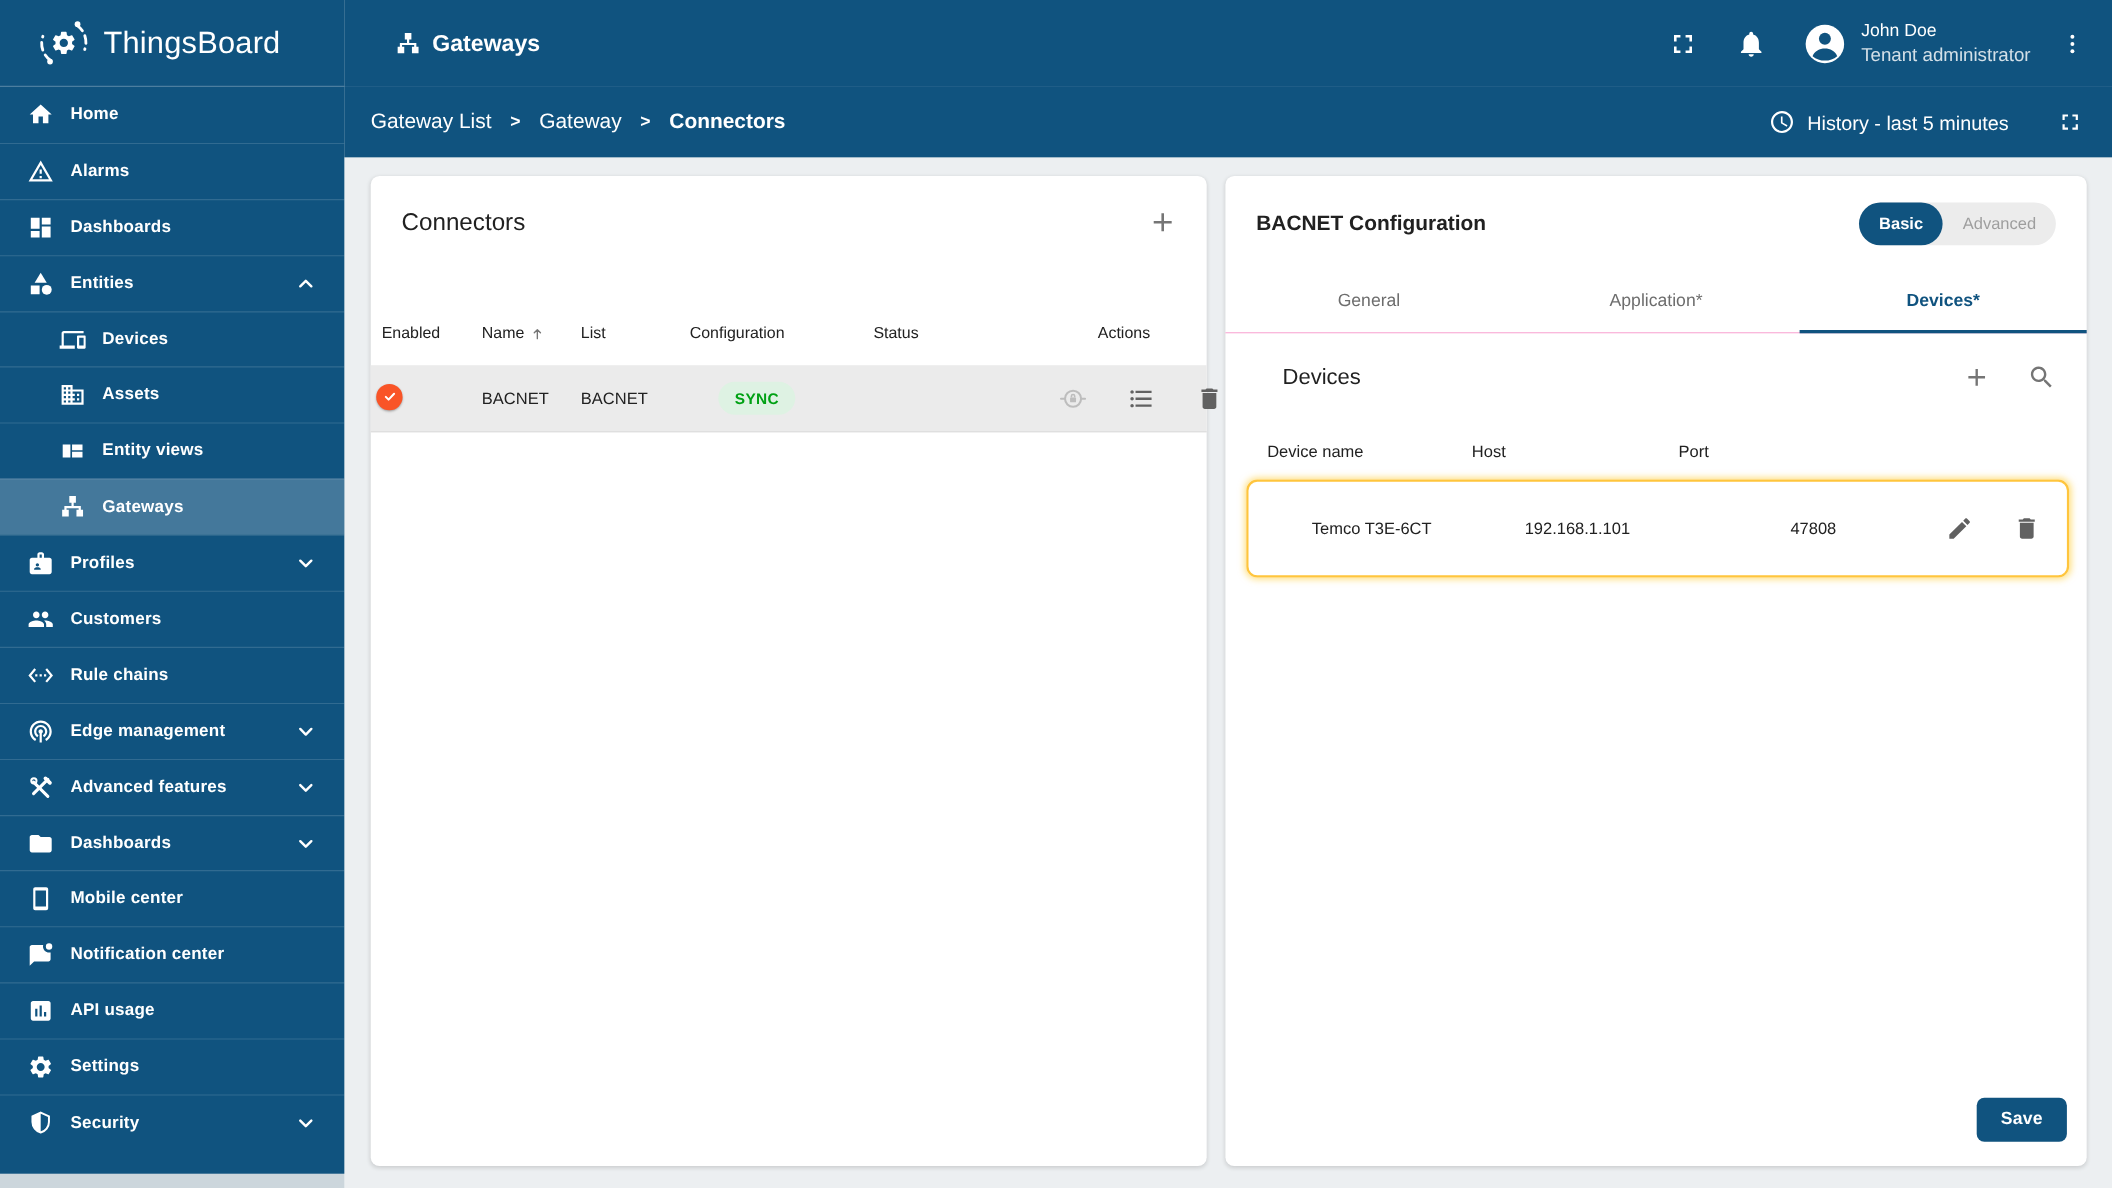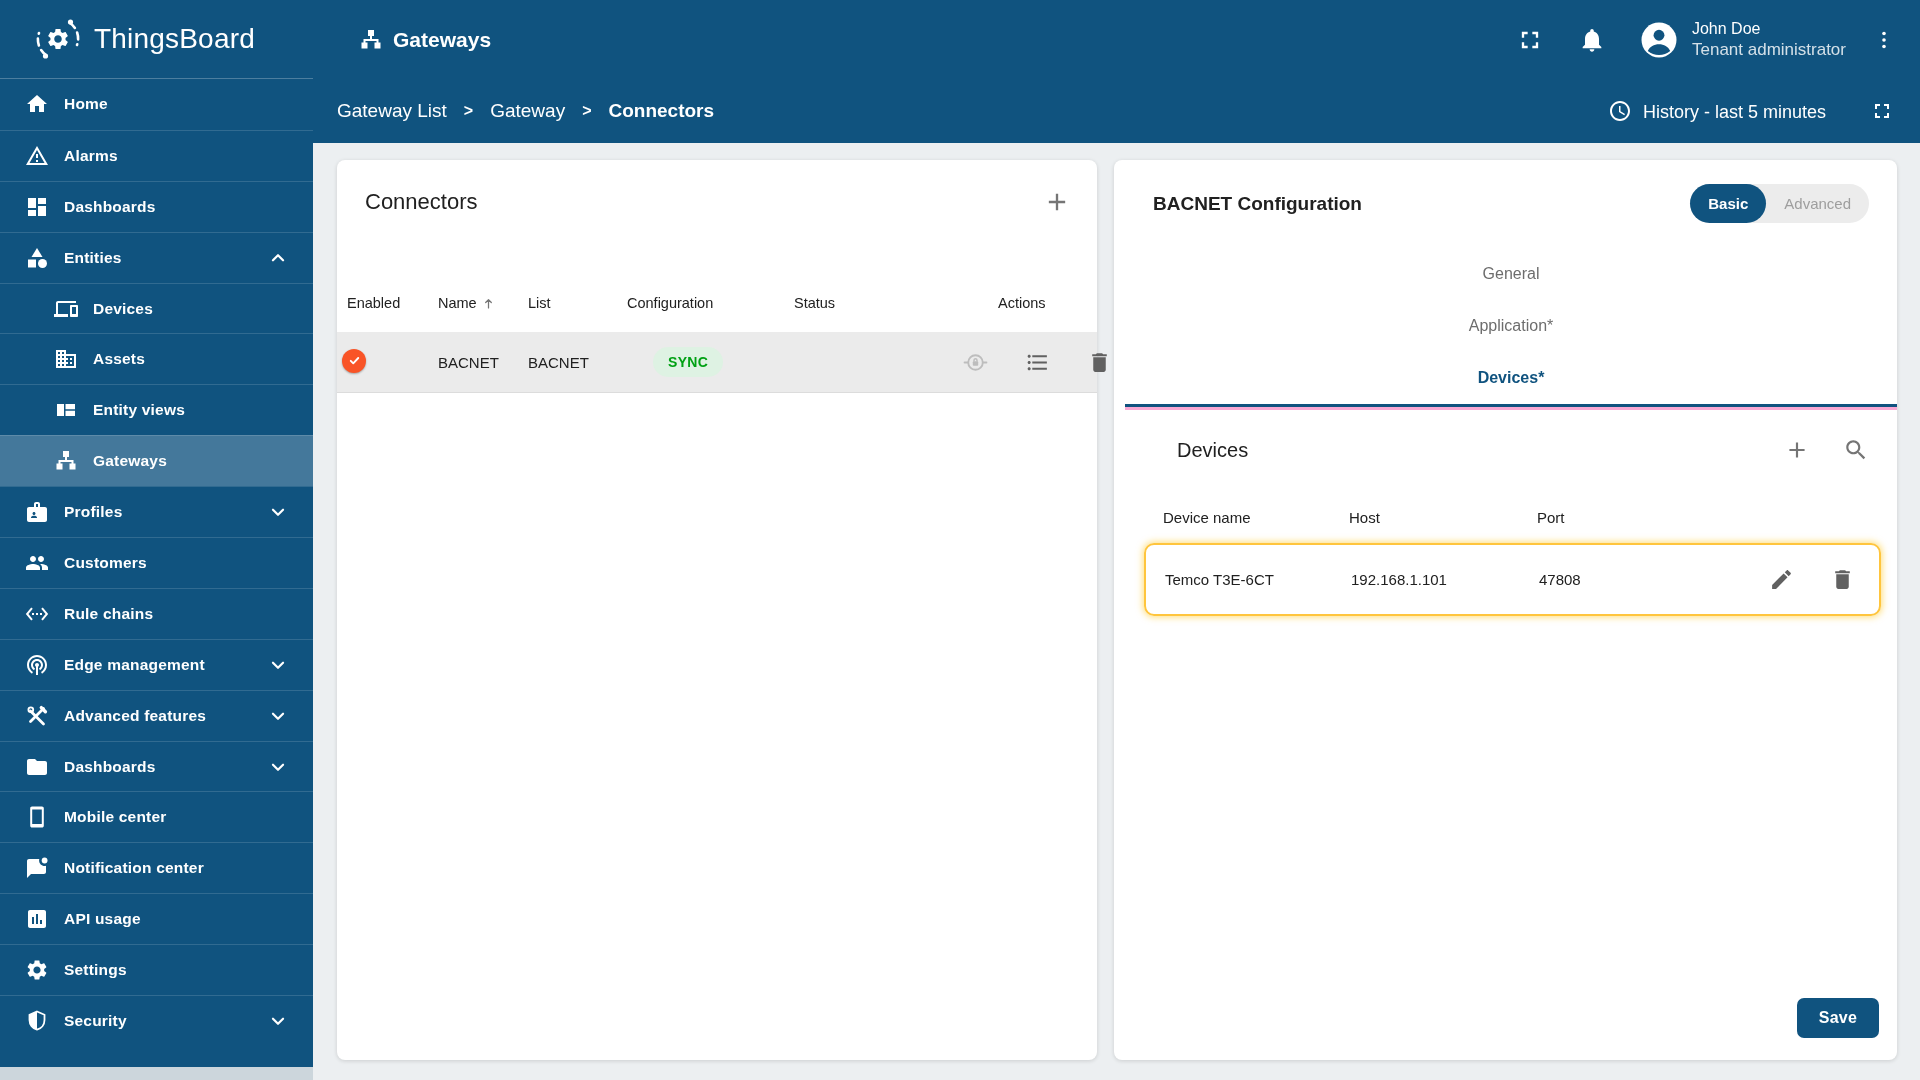--- a/index.html
+++ b/index.html
@@ -57,21 +57,21 @@
   .history-btn{display:flex;align-items:flex-end;cursor:pointer;}
   .history-icon{width:24px;height:24px;margin-right:11px;color:#fff;}
   .history-label{font-size:18px;}
   .subbar-fullscreen{width:24px;height:24px;margin-left:44px;color:#fff;cursor:pointer;}
   .subbar-fullscreen svg{width:100%;height:100%;}
 
   
   .content{position:absolute;left:313px;top:143px;right:0;height:937px;background:#eceff1;}
   .card{position:absolute;background:#fff;border-radius:8px;box-shadow:0 1px 4px rgba(0,0,0,.14);}
   .card-connectors{left:24px;top:17px;width:760px;height:900px;}
-  .card-config{left:801px;top:17px;width:783px;height:900px;padding-left:11px;}
+  .card-config{left:801px;top:17px;width:783px;height:900px;}
 
   
   .cc-head{display:flex;align-items:center;padding:28px 26px 0 28px;}
   .cc-title{font-size:22px;color:#212121;font-weight:500;}
   .icon-gray{color:#757575;cursor:pointer;}
   .cc-add{margin-left:auto;width:28px;height:28px;}
   .cc-add svg{width:100%;height:100%;}
   .cc-table-head{display:grid;grid-template-columns:91px 90px 99px 167px 169px 1fr;align-items:center;padding:0 10px;height:58px;margin-top:58px;}
   .cc-th{font-size:14.5px;color:#212121;font-weight:500;display:flex;align-items:center;}
   .sort-arrow{width:15px;height:15px;margin-left:4px;color:#757575;}
@@ -88,31 +88,31 @@
   .act-icon svg{width:100%;height:100%;}
   .act-disabled{color:#bdbdbd;cursor:default;}
   .act-dark{color:#616161;}
 
   
   .cfg-head{display:flex;align-items:center;padding:24px 28px 0 28px;}
   .cfg-title{font-size:19px;font-weight:700;color:#212121;}
   .mode-toggle{margin-left:auto;display:flex;align-items:center;background:#ececec;border-radius:20px;height:39px;padding:0;cursor:pointer;}
   .mode-opt{font-size:15px;padding:0 18px;height:39px;display:flex;align-items:center;border-radius:20px;color:#9e9e9e;font-weight:500;}
   .mode-opt.selected{background:var(--primary);color:#fff;font-weight:700;}
-  .cfg-tabs{display:flex;margin-top:26px;border-bottom:4px solid #f9a8d4;flex-direction:column;}
+  .cfg-tabs{display:flex;margin-top:26px;border-bottom:1px solid #f9a8d4;}
   .cfg-tab{flex:1;text-align:center;font-size:16px;color:#6d6d6d;font-weight:500;padding:16px 0 17px;cursor:pointer;border-bottom:2px solid transparent;margin-bottom:-1px;}
   .cfg-tab.active{color:var(--primary);font-weight:700;border-bottom:3px solid var(--primary);}
   .dev-head{display:flex;align-items:center;padding:27px 28px 0 52px;}
   .dev-title{font-size:20px;color:#212121;font-weight:500;}
   .dev-tools{margin-left:auto;display:flex;align-items:center;gap:33px;}
   .dev-tool{width:26px;height:26px;}
   .dev-tool svg{width:100%;height:100%;}
   .dev-cols{display:grid;grid-template-columns:186px 188px 1fr;padding:0 40px 0 38px;margin-top:34px;height:40px;align-items:center;}
   .dev-th{font-size:15px;color:#212121;font-weight:500;}
-  .dev-row{margin:6px 16px 0 19px;height:73px;border:2px solid var(--highlight-yellow);border-radius:10px;box-shadow:0 0 7px 1px rgba(255,193,7,.55);display:grid;grid-template-columns:186px 188px 1fr auto;align-items:center;padding:0 24px 0 19px;cursor:pointer;}
+  .dev-row{margin:6px 16px 0 19px;height:89px;border:2px solid var(--highlight-yellow);border-radius:10px;box-shadow:0 0 7px 1px rgba(255,193,7,.55);display:grid;grid-template-columns:186px 188px 1fr auto;align-items:center;padding:0 24px 0 19px;cursor:pointer;text-align:center;}
   .dev-cell{font-size:15px;color:#212121;}
   .dev-row-actions{display:flex;align-items:center;gap:36px;}
   .save-btn{position:absolute;right:18px;bottom:22px;background:var(--primary);color:#fff;font-size:16px;font-weight:700;border:none;border-radius:7px;padding:11px 22px;cursor:pointer;font-family:inherit;letter-spacing:.2px;}
 </style>
 </head>
 <body>
 
 <nav class="sidebar">
   <div class="logo-block">
     <span class="logo-mark">

